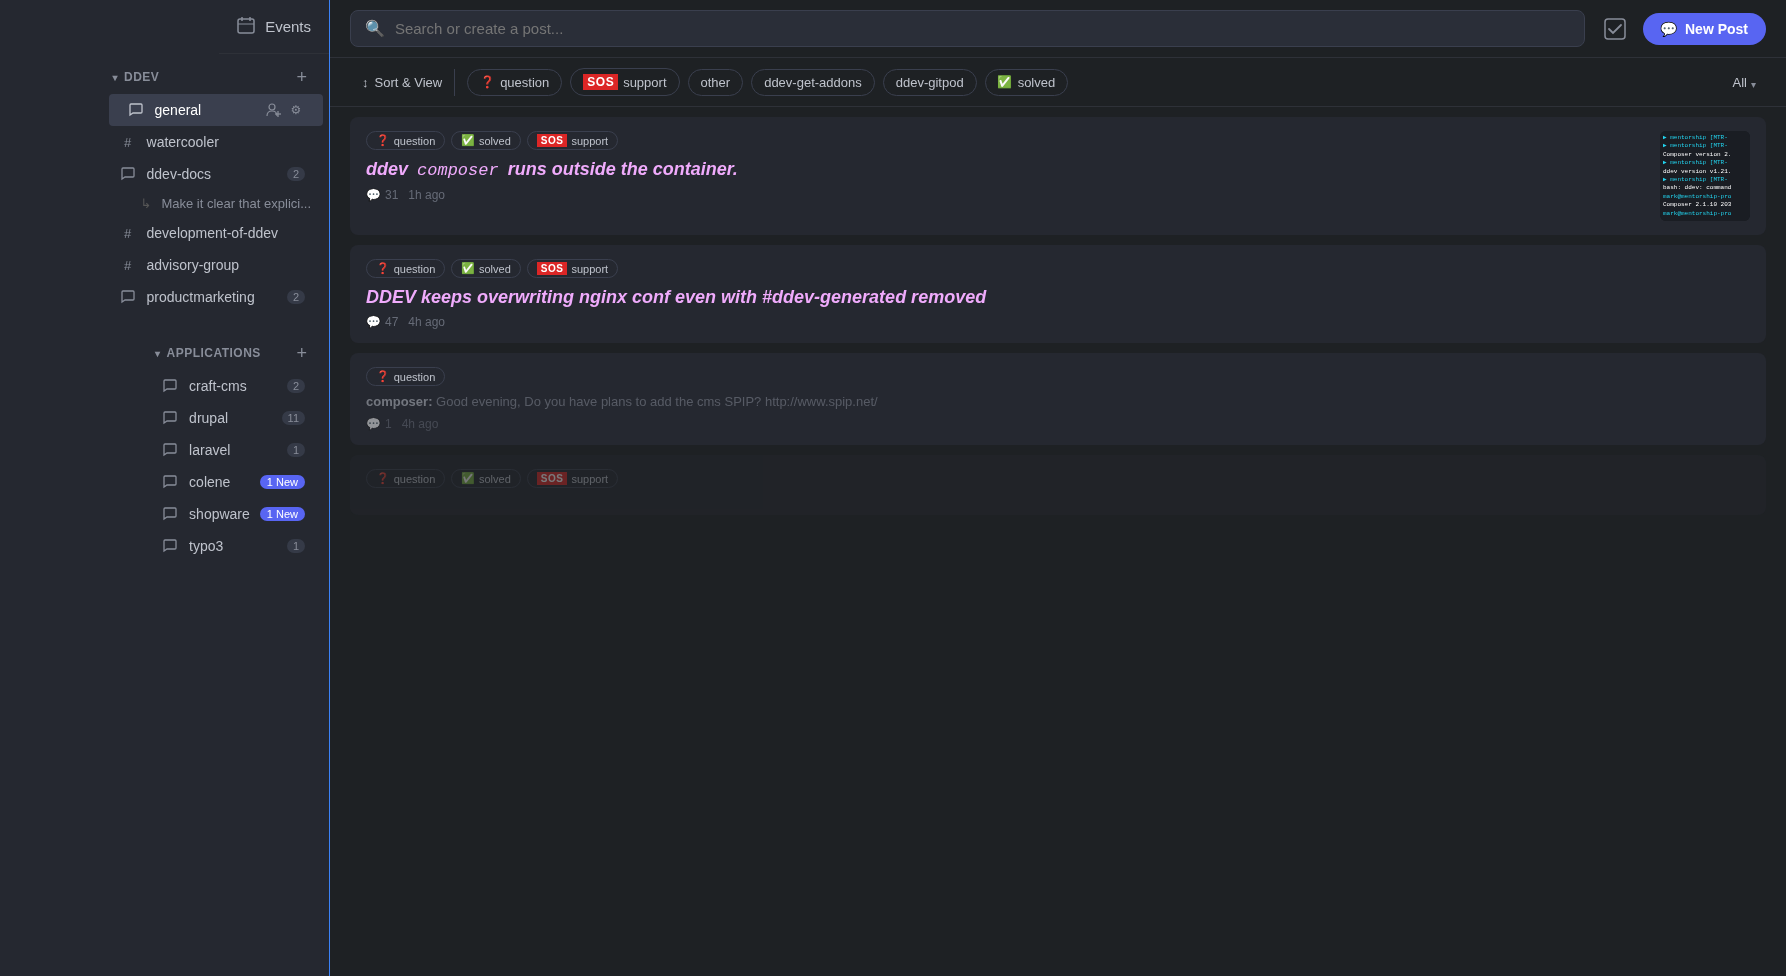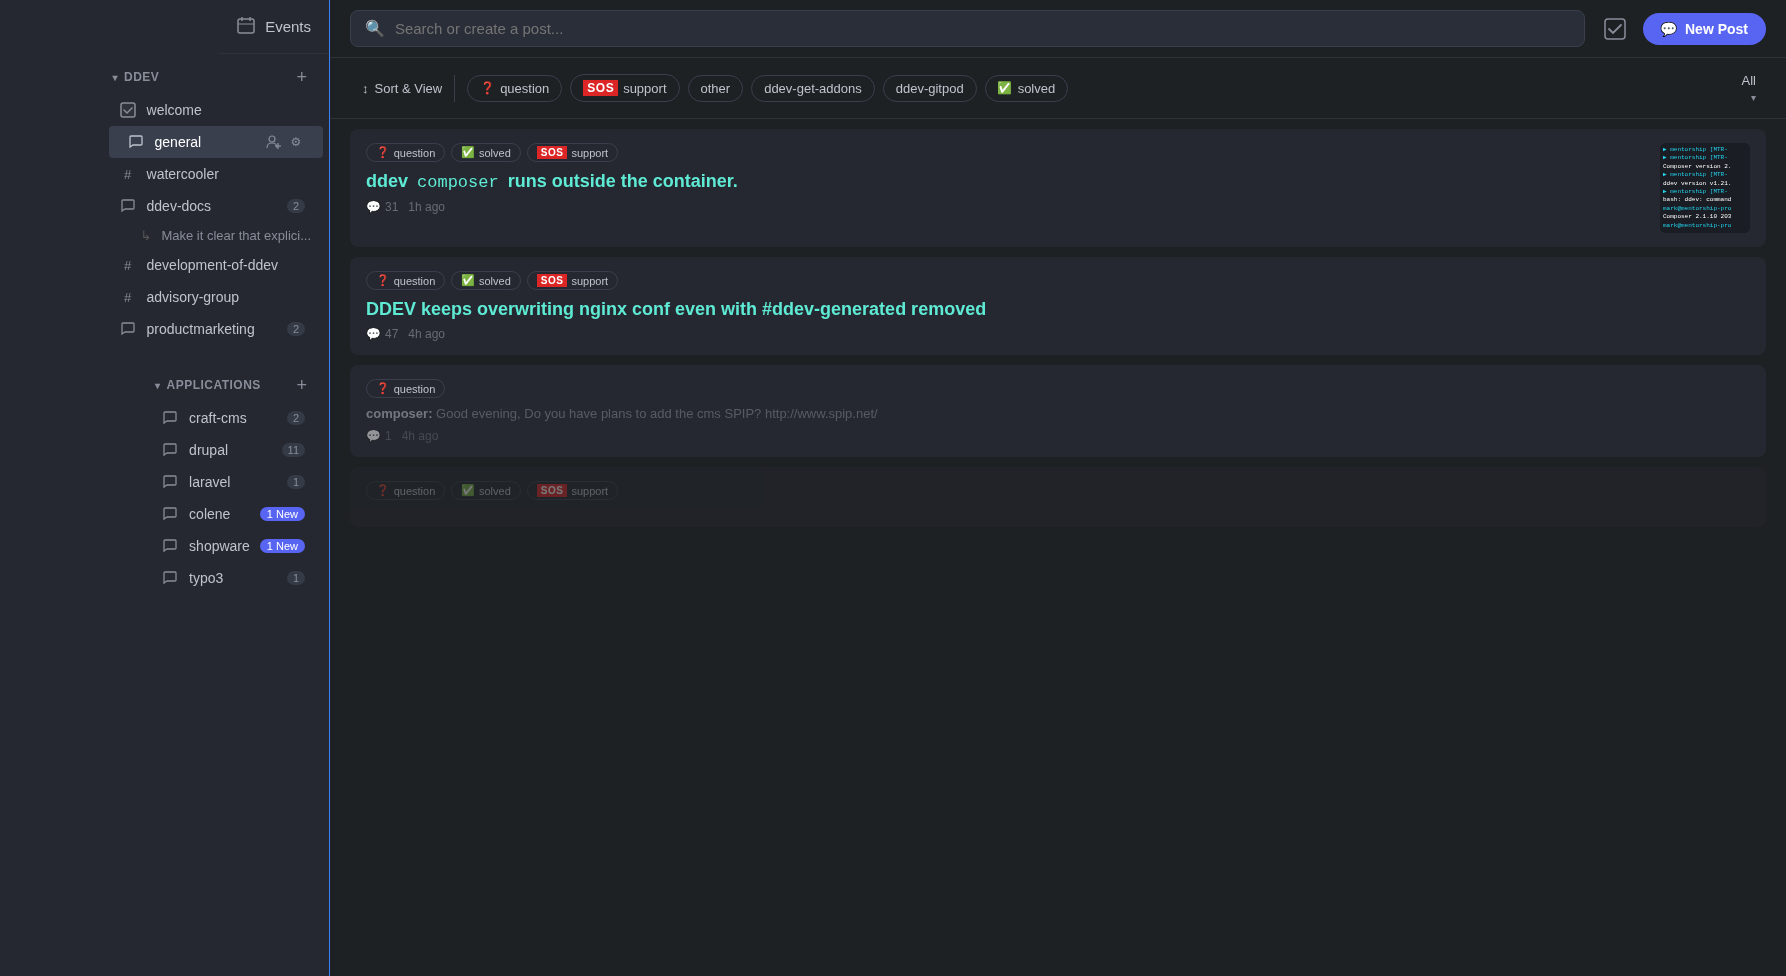--- a/index.html
+++ b/index.html
@@ -271,21 +271,20 @@
     .filter-all {
       display: flex;
       align-items: flex-end;
       gap: 4px;
       padding: 5px 10px;
       border-radius: 16px;
       font-size: 13px;
       color: #bfc3cc;
       cursor: pointer;
       margin-left: auto;
-      flex-direction: column;
     }
 
     
     .posts-list {
       flex: 1;
       overflow-y: auto;
       padding: 10px 20px;
     }
 
     .post-card {
@@ -318,23 +317,24 @@
       padding: 2px 9px;
       border-radius: 12px;
       border: 1px solid #3a3f4e;
       font-size: 11px;
       color: #bfc3cc;
     }
 
     .post-title {
       font-size: 18px;
       font-weight: 600;
-      color: #5eead4;
+      color: #f0abfc;
       margin-bottom: 6px;
       line-height: 1.3;
+      font-style: italic;
     }
 
     .post-title .mono {
       font-family: 'Courier New', monospace;
       font-weight: 400;
       font-size: 17px;
     }
 
     .post-preview {
       font-size: 13px;
@@ -431,29 +431,20 @@
 
   <div class="sidebar-section">
     <div class="sidebar-section-header">
       <span>
         <span style="font-size:10px;">▾</span>
         <span>DDEV</span>
       </span>
       <button class="add-btn">+</button>
     </div>
 
-    <div class="sidebar-item">
-      <span class="item-icon">
-        <svg width="16" height="16" viewBox="0 0 16 16" fill="none">
-          <rect x="1" y="1" width="14" height="14" rx="2" stroke="#888d99" stroke-width="1.5" fill="#888d99" fill-opacity="0.1"></rect>
-          <path d="M4 8l3 3 5-5" stroke="#888d99" stroke-width="1.5" stroke-linecap="round"></path>
-        </svg>
-      </span>
-      <span class="item-label">welcome</span>
-    </div>
 
     <div class="sidebar-item active">
       <span class="item-icon">
         <svg width="16" height="16" viewBox="0 0 16 16" fill="none">
           <path d="M2 3a1 1 0 011-1h10a1 1 0 011 1v7a1 1 0 01-1 1H5l-3 2V3z" stroke="#bfc3cc" stroke-width="1.3" fill="none"></path>
         </svg>
       </span>
       <span class="item-label">general</span>
       <span class="item-actions">
         <span class="action-icon">

